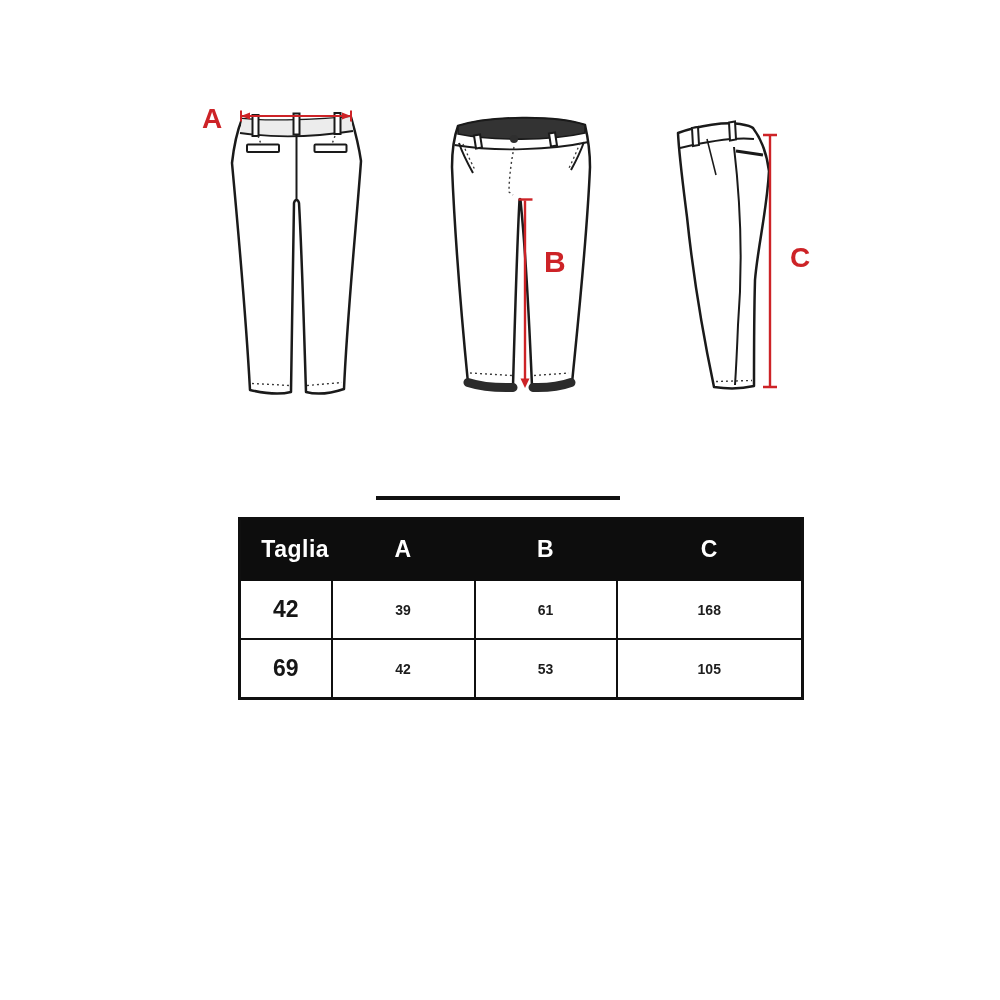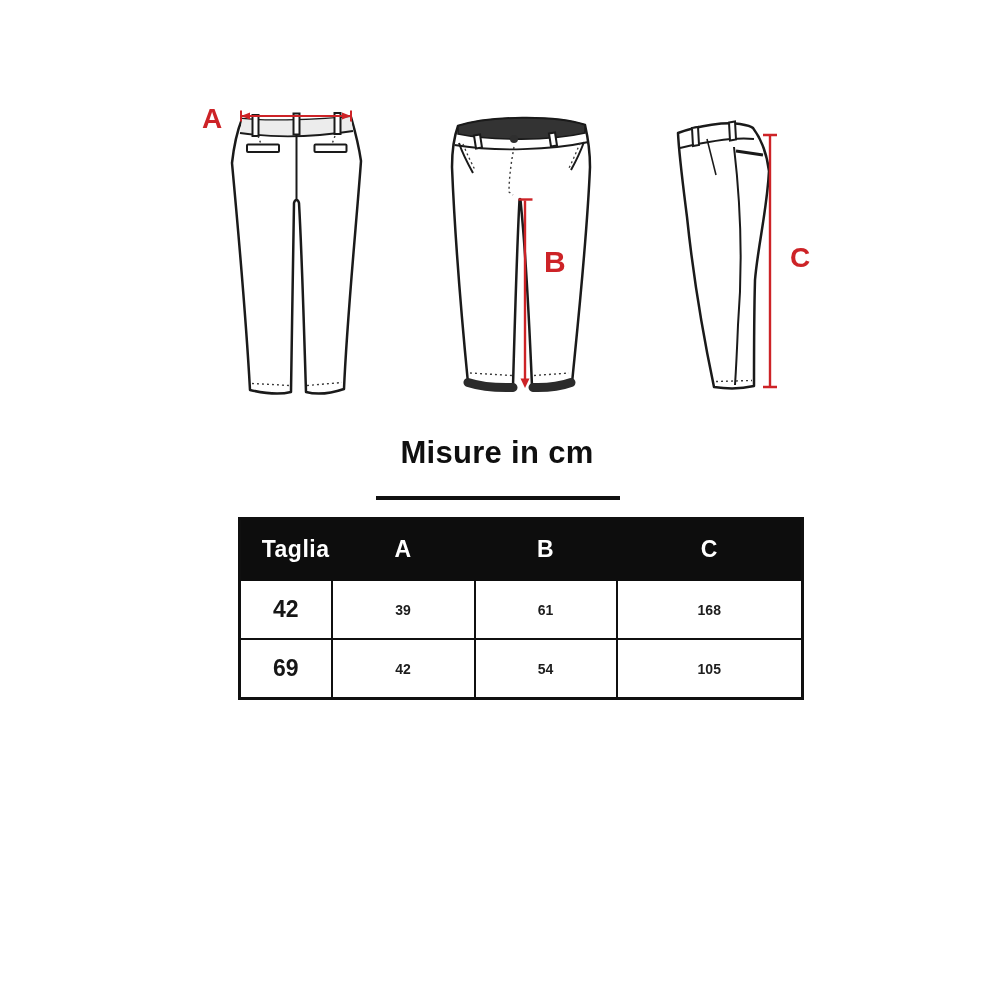--- a/index.html
+++ b/index.html
@@ -28,21 +28,21 @@
     position:absolute;left:238px;top:517px;width:563px;
     border-collapse:collapse;table-layout:fixed;
     background:#ffffff;
   }
   table.sizes,table.sizes th,table.sizes td{border:2px solid #101010;}
   table.sizes{border:3px solid #101010;}
   table.sizes thead th{
     background:#0d0d0d;color:#ffffff;border-color:#0d0d0d;
     height:57px;font-size:23px;font-weight:800;letter-spacing:.5px;
   }
-  table.sizes thead th.first{text-align:right;padding-left:20px;}
+  table.sizes thead th.first{text-align:center;padding-left:20px;}
   table.sizes tbody td{
     height:55px;text-align:center;vertical-align:middle;
     color:#1d1d1d;font-weight:700;font-size:14px;
   }
   table.sizes tbody td.size-col{font-size:23px;font-weight:800;color:#161616;}
 </style>
 </head>
 <body>
 
 <div class="canvas">
@@ -129,23 +129,20 @@
 
     <path d="M84,52 C92,120 92,180 88,230 C87,255 86,275 85,290" fill="none" stroke="#1a1a1a" stroke-width="2"></path>
 
     <path d="M66,286.5 L102,285.5" stroke="#3a3a3a" stroke-width="1.4" stroke-dasharray="2,3" fill="none"></path>
 
     <path d="M120,40 L120,292" stroke="#cd2327" stroke-width="2.4" fill="none"></path>
     <path d="M113,40 L127,40 M113,292 L127,292" stroke="#cd2327" stroke-width="2.4" fill="none"></path>
     <text class="meas" x="140" y="172" font-size="28" fill="#cd2327">C</text>
   </svg>
 
-  <div class="title-wrap">
-    <div class="title">Misure in cm</div>
-  </div>
   <div class="title-rule"></div>
 
   <table class="sizes">
     <colgroup>
       <col style="width:92px">
         <col style="width:143px">
         <col style="width:142px">
         <col style="width:186px">
     </colgroup>
     <thead>
@@ -159,19 +156,19 @@
     <tbody>
       <tr>
         <td class="size-col">42</td>
         <td>39</td>
         <td>61</td>
         <td>168</td>
       </tr>
       <tr>
         <td class="size-col">69</td>
         <td>42</td>
-        <td>54</td>
+        <td>53</td>
         <td>105</td>
       </tr>
     </tbody>
   </table>
 
 </div>
 
 </body></html>

